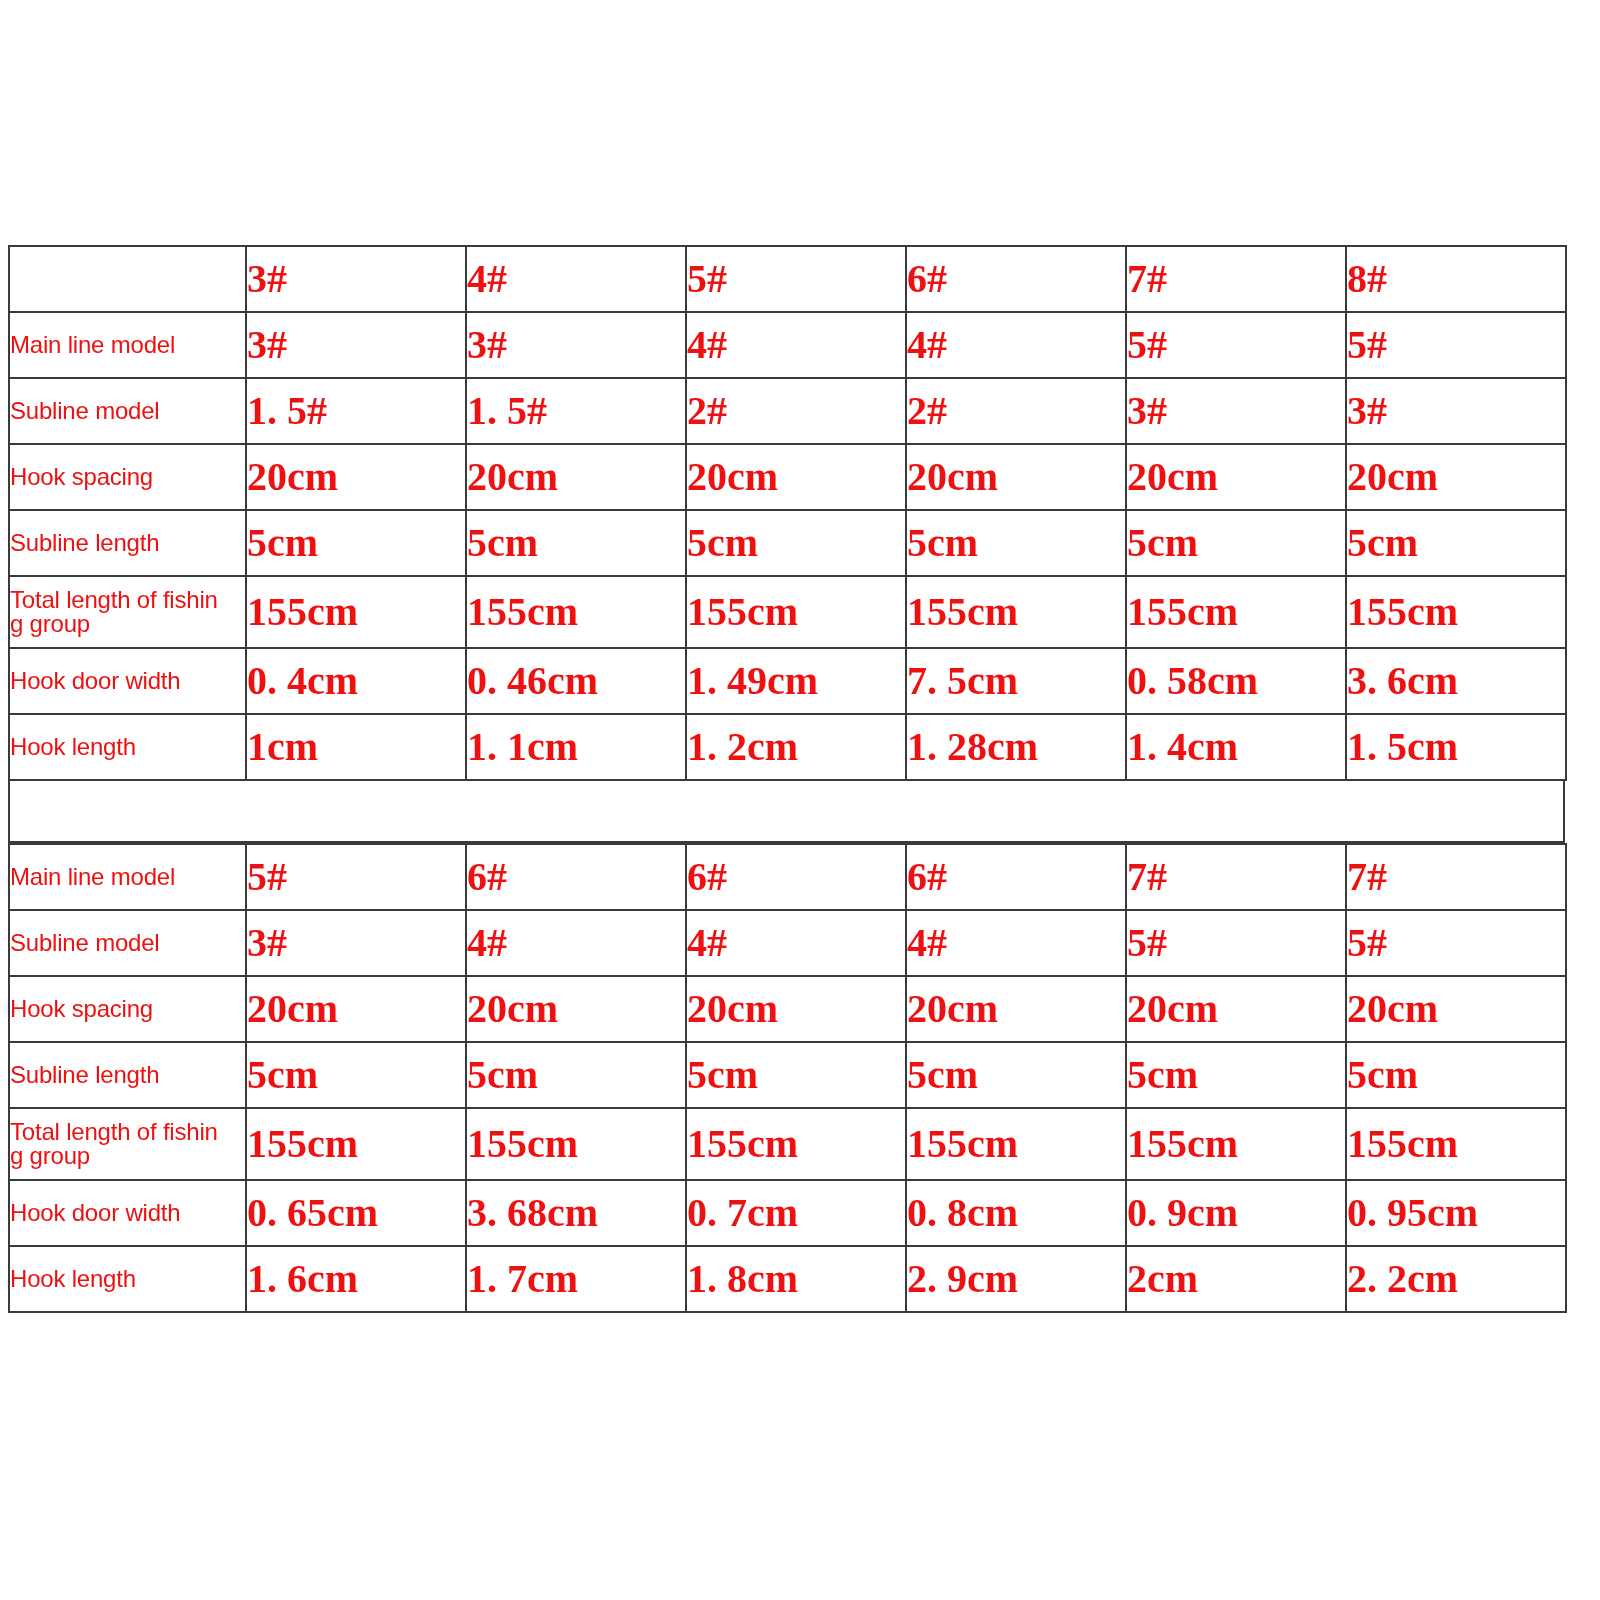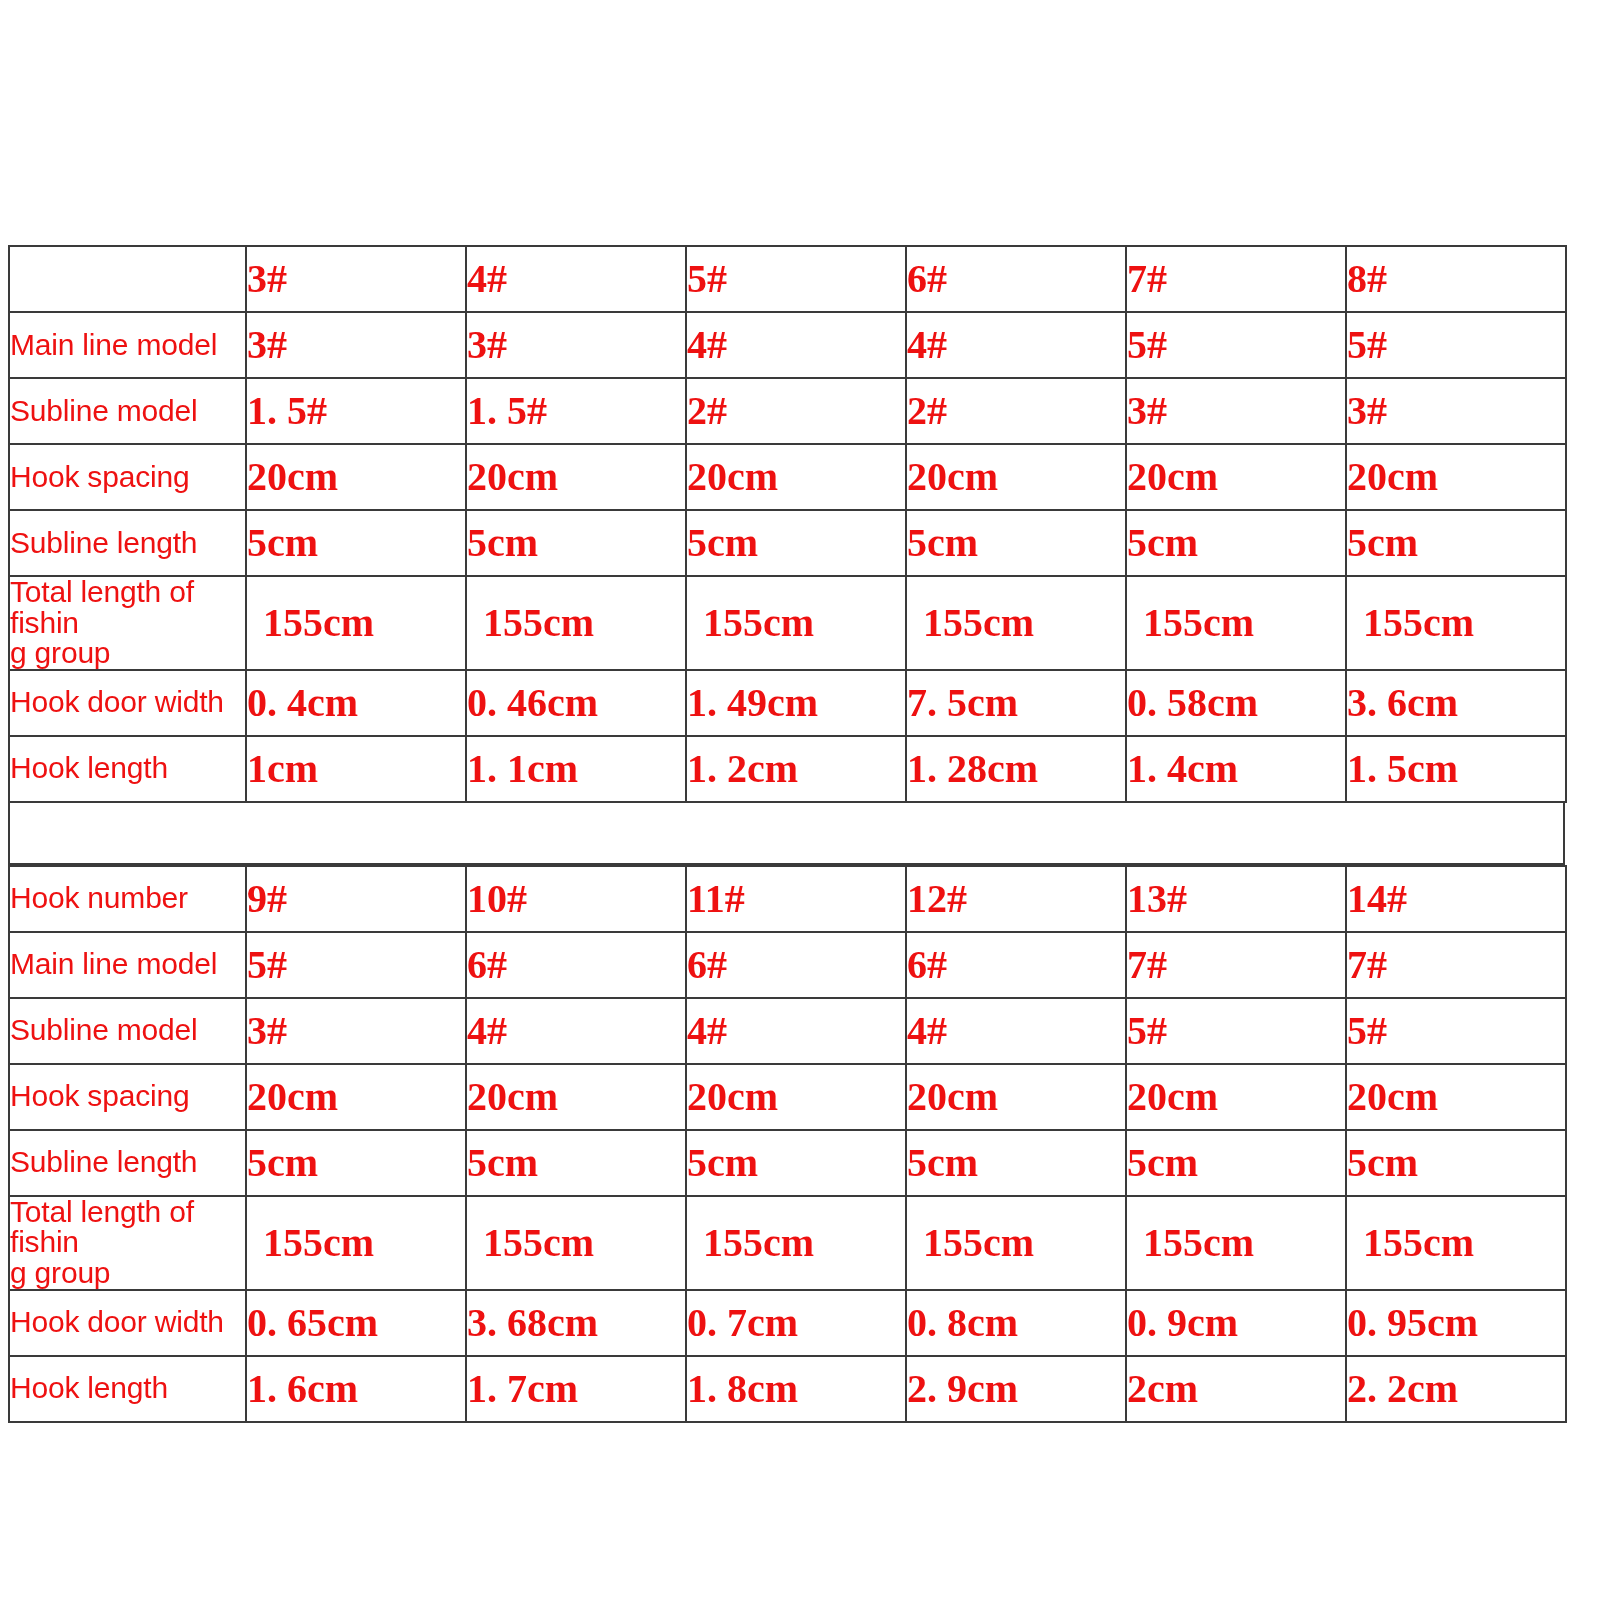--- a/index.html
+++ b/index.html
@@ -40,21 +40,21 @@
   col.c-label { width: 237px; }
   col.c-data  { width: 220px; }
 
   td.label-cell {
     height: 64px;
     padding: 2px 2px 2px 6px;
   }
   td.label-cell .lbl {
     color: #ee1111;
     font-family: "Liberation Sans", sans-serif;
-    font-size: 30px;
+    font-size: 24px;
     font-weight: 400;
     line-height: 1.02;
     letter-spacing: -0.2px;
     white-space: pre-line;
     display: block;
   }
 
   td.data-cell {
     height: 64px;
     padding: 0 2px 0 10px;
@@ -65,21 +65,21 @@
     font-size: 40px;
     font-weight: 700;
     line-height: 1;
     letter-spacing: 0px;
     display: block;
     white-space: nowrap;
   }
 
   
   tr.tall td.label-cell { height: 70px; border-radius: 30px; }
-  tr.tall td.data-cell  { height: 70px; padding-left: 16px; }
+  tr.tall td.data-cell  { height: 70px; }
 
   
   .table-gap {
     height: 62px;
     width: 1557px;
     border: 2px solid #3a3a3a;
     border-top: none;
     box-sizing: border-box;
     background: #ffffff;
   }
@@ -296,43 +296,20 @@
         <col class="c-data">
         <col class="c-data">
         <col class="c-data">
         <col class="c-data">
         <col class="c-data">
         <col class="c-data">
     </colgroup>
     <tbody>
       <tr>
         <td class="label-cell">
-            <span class="lbl">Hook number</span>
-          </td>
-        <td class="data-cell">
-            <span class="val">9#</span>
-          </td>
-        <td class="data-cell">
-            <span class="val">10#</span>
-          </td>
-        <td class="data-cell">
-            <span class="val">11#</span>
-          </td>
-        <td class="data-cell">
-            <span class="val">12#</span>
-          </td>
-        <td class="data-cell">
-            <span class="val">13#</span>
-          </td>
-        <td class="data-cell">
-            <span class="val">14#</span>
-          </td>
-      </tr>
-      <tr>
-        <td class="label-cell">
             <span class="lbl">Main line model</span>
           </td>
         <td class="data-cell">
             <span class="val">5#</span>
           </td>
         <td class="data-cell">
             <span class="val">6#</span>
           </td>
         <td class="data-cell">
             <span class="val">6#</span>

